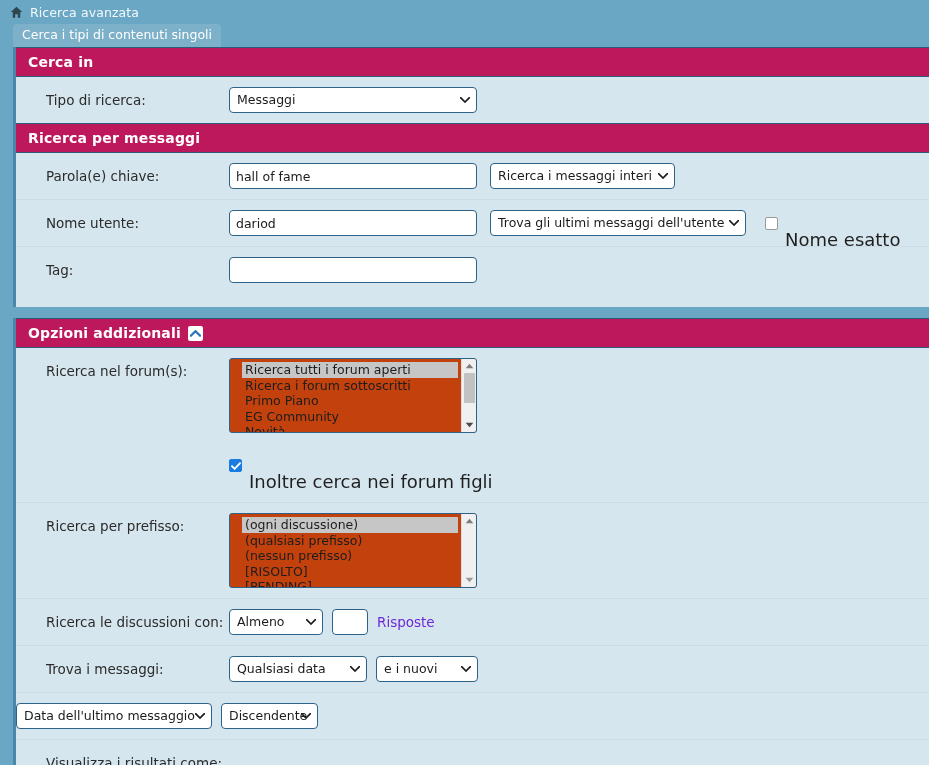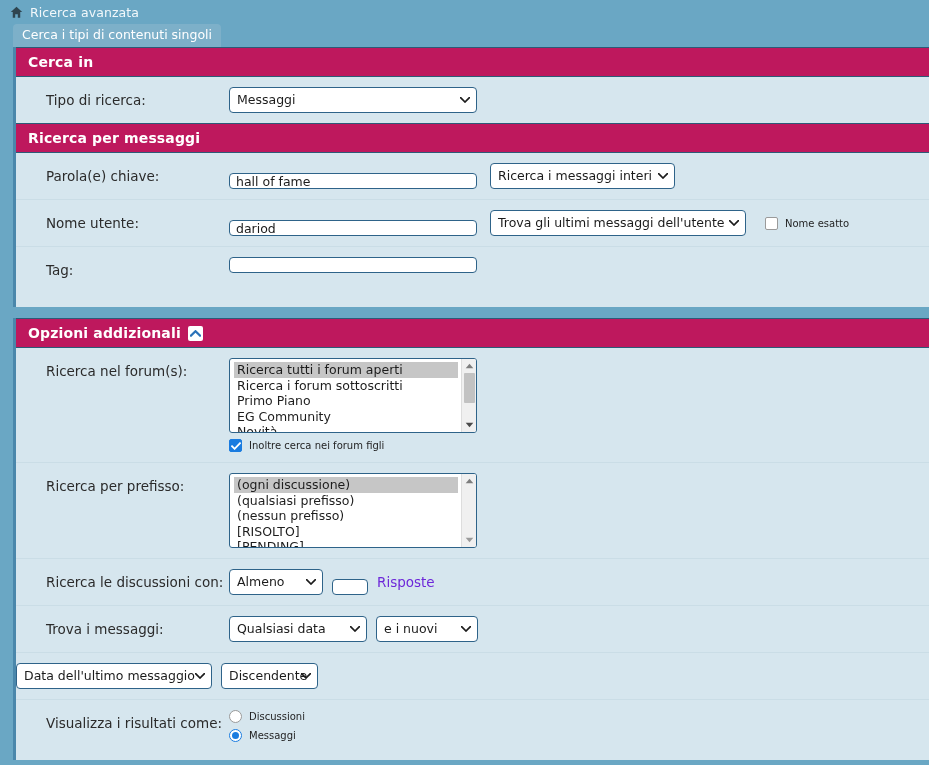--- a/index.html
+++ b/index.html
@@ -74,25 +74,25 @@
   }
   .row + .row { border-top: 1px solid #cadde6; }
   .row-label {
     width: 213px;
     flex: 0 0 213px;
     padding-left: 30px;
     font-size: 13.5px;
     color: #2b2b2b;
     line-height: 26px;
   }
-  .row-fields { display: flex; align-items: flex-end; gap: 13px; flex-wrap: wrap; }
+  .row-fields { display: flex; align-items: center; gap: 13px; flex-wrap: wrap; }
 
   
   input.txt {
-    height: 16px;
+    height: 26px;
     border: 1px solid #2e6389;
     border-radius: 4px;
     background: #ffffff;
     font-family: "DejaVu Sans", "Liberation Sans", sans-serif;
     font-size: 12.5px;
     color: #1b1b1b;
     padding: 0 6px;
     outline: none;
   }
   .txt-wide { width: 248px; }
@@ -116,24 +116,24 @@
     transform: translateY(-50%);
     width: 10px; height: 6px;
     display: block;
   }
 
   
   .listbox {
     width: 248px;
     border: 1px solid #2e6389;
     border-radius: 3px;
-    background: #ffffff;
+    background: #c2410c;
     position: relative;
     overflow: hidden;
-    padding: 1px 0 0 0;
+    padding: 1px 0 0 8px;
   }
   .listbox-inner { padding: 2px 0 0 4px; }
   .lb-item {
     font-size: 12.5px;
     color: #1d1d1d;
     line-height: 15.5px;
     padding: 0 0 0 3px;
     margin-right: 18px;
     white-space: nowrap;
     overflow: hidden;
@@ -164,21 +164,21 @@
     width: 13px; height: 13px; flex: 0 0 13px;
     border-radius: 50%;
     border: 1px solid #9a9a9a;
     background: #ffffff;
     display: inline-flex; align-items: center; justify-content: center;
   }
   .rb.on { border-color: #1a7ce0; }
   .rb.on::after {
     content: ""; width: 7px; height: 7px; border-radius: 50%; background: #1a7ce0;
   }
-  .opt-label { font-size: 10px; color: #1f1f1f; }
+  .opt-label { font-size: 18px; color: #1f1f1f; margin-top: 32px; }
   .inline-text { font-size: 13.5px; color: #6d28d9; line-height: 26px; }
 
   .stack { display: flex; flex-direction: column; gap: 6px; }
   .under-list { margin-top: 6px; }
   .pad-bottom { padding-bottom: 14px; }
 </style>
 </head>
 <body>
 
 <div class="page">

